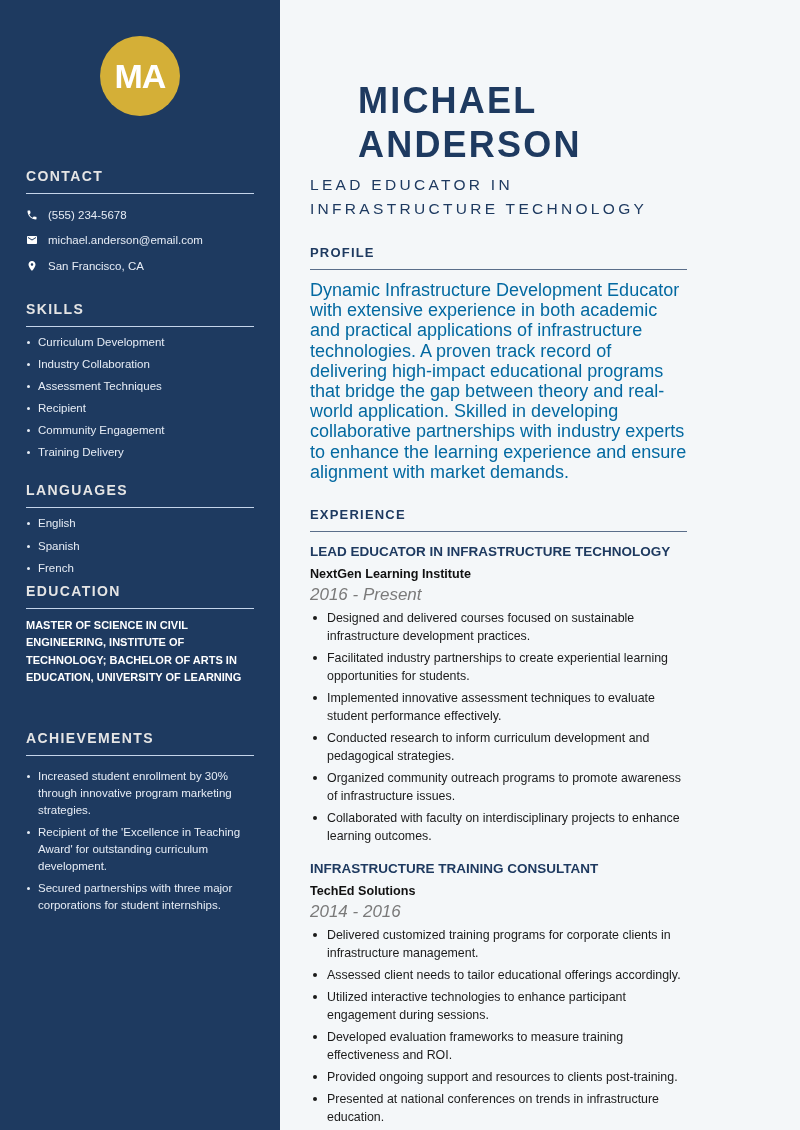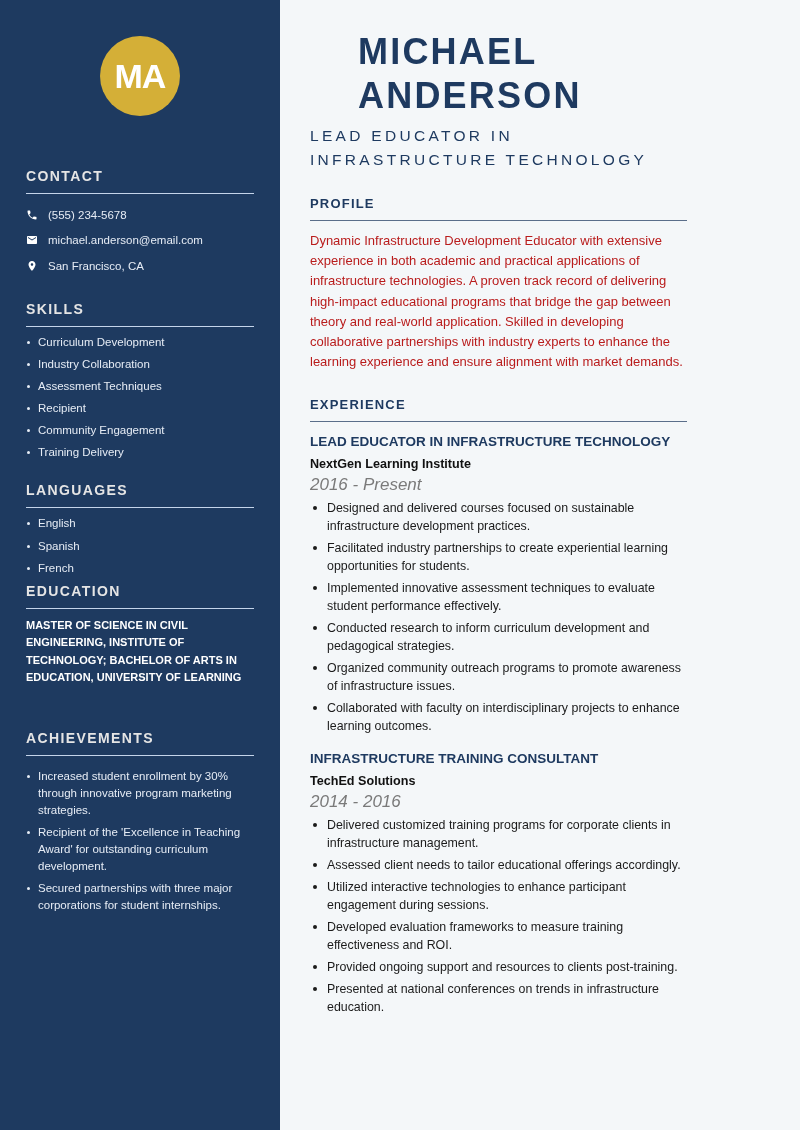--- a/index.html
+++ b/index.html
@@ -3,21 +3,21 @@
   <meta charset="utf-8">
   <style>
     * { box-sizing: border-box; margin: 0; padding: 0; }
     html, body { width: 800px; height: 1130px; overflow: hidden; }
     body {
       font-family: "Liberation Sans", "DejaVu Sans", sans-serif;
       background: #f4f7f9;
       color: #1b1b1b;
       position: relative;
     }
-    .page { display: flex; width: 716px; height: 1130px; }
+    .page { display: flex; width: 716px; height: 1130px; align-items: flex-end; }
 
     
     .sidebar {
       width: 280px;
       height: 1130px;
       background: #1e3a60;
       color: #ffffff;
       padding: 36px 26px 0 26px;
       flex-shrink: 0;
     }
@@ -82,21 +82,21 @@
     }
     .main-heading {
       font-size: 13px; font-weight: 700; letter-spacing: 1.2px;
       color: #1e3a60;
       padding-bottom: 9px;
       border-bottom: 1.5px solid #5a6e8a;
       margin-bottom: 10px;
     }
     .profile-sec { margin-top: 24px; }
     .profile-text {
-      font-size: 13px; line-height: 20.2px; color: #b91c1c;
+      font-size: 18px; line-height: 20.2px; color: #0369a1;
     }
     .exp-sec { margin-top: 25px; }
     .job { margin-top: 4px; }
     .job + .job { margin-top: 14px; }
     .job-title {
       font-size: 13.5px; font-weight: 700; color: #1e3a60; line-height: 20px;
     }
     .job-company {
       font-size: 12.6px; font-weight: 700; color: #111111; line-height: 20px; margin-top: 2px;
     }

